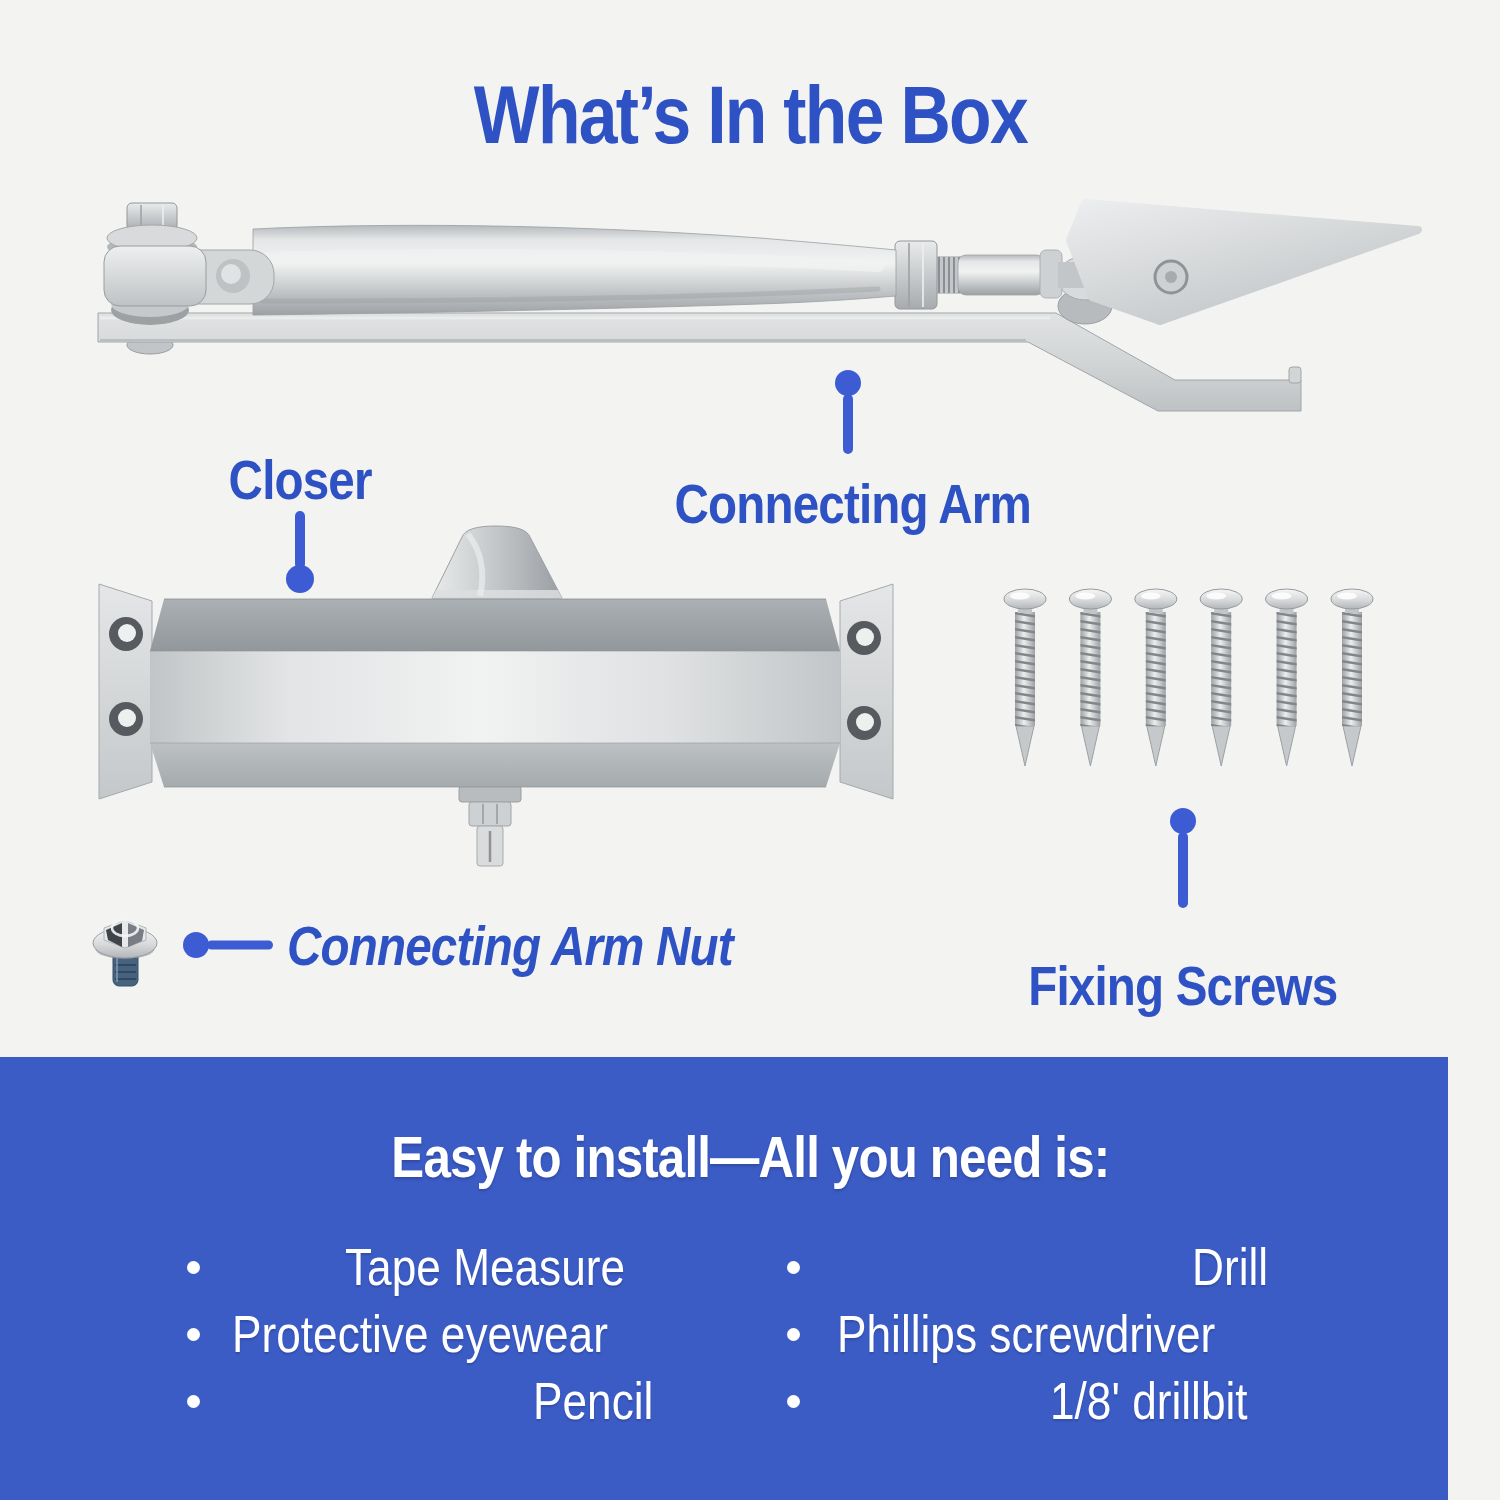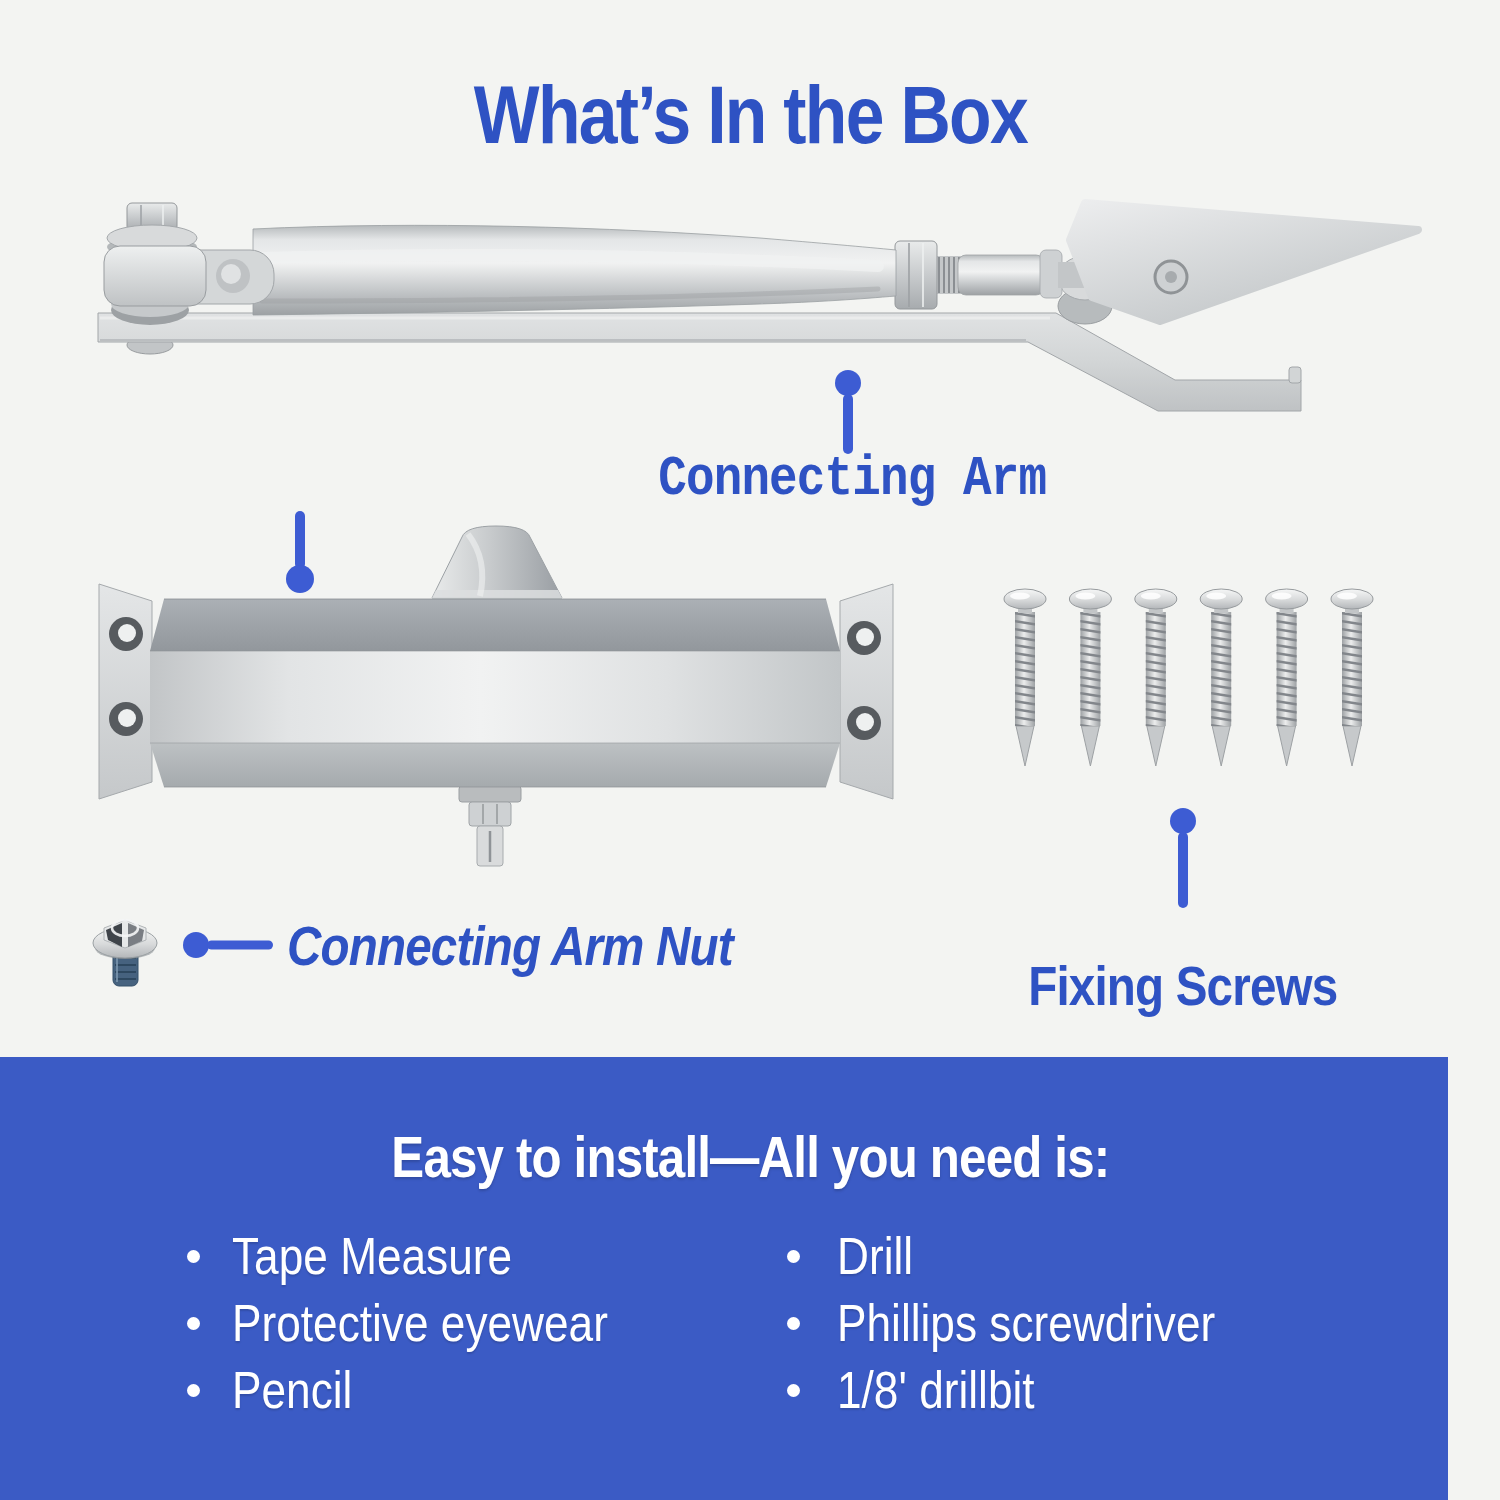--- a/index.html
+++ b/index.html
@@ -26,35 +26,35 @@
     text-align:center;font-size:82px;font-weight:700;
     letter-spacing:-2px;color:var(--accent);line-height:1;
   }
   .art{position:absolute;left:0;top:0;}
   .label{
     position:absolute;font-size:56px;font-weight:700;
     letter-spacing:-1px;color:var(--accent);line-height:1;
   }
   .label.centered{text-align:center;}
   .lbl-closer{left:150px;top:452px;width:300px;}
-  .lbl-arm{left:600px;top:451px;width:505px;font-family:Liberation Mono, monospace;}
+  .lbl-arm{left:600px;top:476px;width:505px;}
   .lbl-nut{left:287px;top:918px;font-style:italic;}
   .lbl-screws{left:933px;top:918px;width:500px;margin-top:40px;}
 
   .band{
     position:absolute;left:0;top:1057px;width:1448px;height:443px;
     background:var(--band);
   }
   .band-heading{
     position:absolute;left:0;top:69px;width:1500px;text-align:center;
     font-size:58px;font-weight:700;letter-spacing:-1px;
     color:var(--band-text);line-height:1.08;
     text-shadow:0 2px 3px rgba(0,0,0,0.18);
   }
-  .need-list{position:absolute;top:166px;list-style:none;}
+  .need-list{position:absolute;top:177px;list-style:none;text-align:right;}
   .need-list.left-col{left:170px;}
   .need-list.right-col{left:772px;}
   .need-list li{
     position:relative;height:67px;line-height:67px;
     font-size:52px;color:var(--band-text);
     text-shadow:0 2px 2px rgba(0,0,0,0.15);
   }
   .need-list.left-col li{padding-left:62px;}
   .need-list.right-col li{padding-left:65px;}
   .need-list .dot{
@@ -288,20 +288,21 @@
     <g>
       <circle class="pin" cx="1183" cy="821" r="13"></circle>
       <rect class="pin" x="1178" y="832" width="10" height="76" rx="5"></rect>
     </g>
     <g>
       <circle class="pin" cx="196" cy="945" r="13"></circle>
       <rect class="pin" x="207" y="940.5" width="66" height="9" rx="4.5"></rect>
     </g>
   </svg>
 
+  <div class="label centered lbl-closer"><span class="cx">Closer</span></div>
   <div class="label centered lbl-arm"><span class="cx">Connecting Arm</span></div>
   <div class="label lbl-nut"><span class="cx-left">Connecting Arm Nut</span></div>
   <div class="label centered lbl-screws"><span class="cx">Fixing Screws</span></div>
 
   <div class="band">
     <h2 class="band-heading"><span class="cx">Easy to install—All you need is:</span></h2>
 
     <ul class="need-list left-col">
       <li><span class="dot"></span><span class="cx-left">Tape Measure</span></li>
       <li><span class="dot"></span><span class="cx-left">Protective eyewear</span></li>

